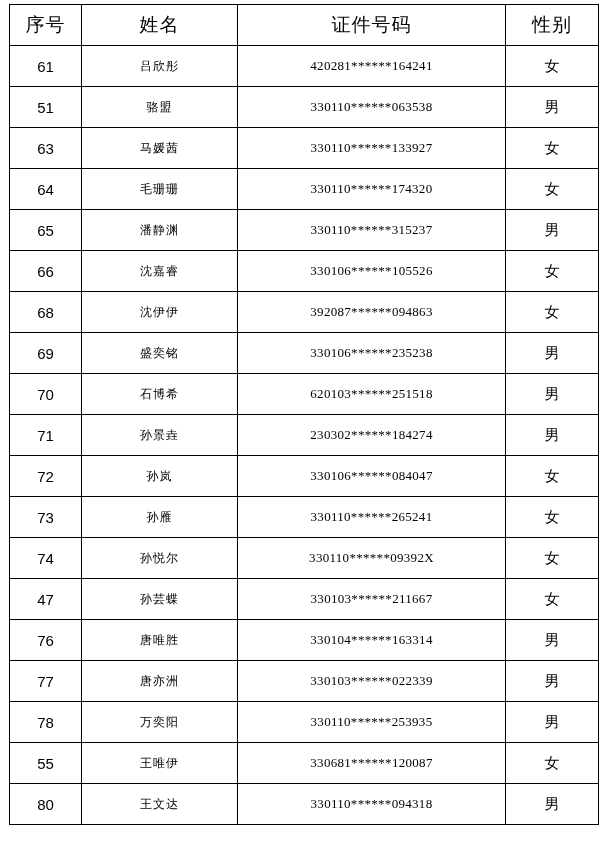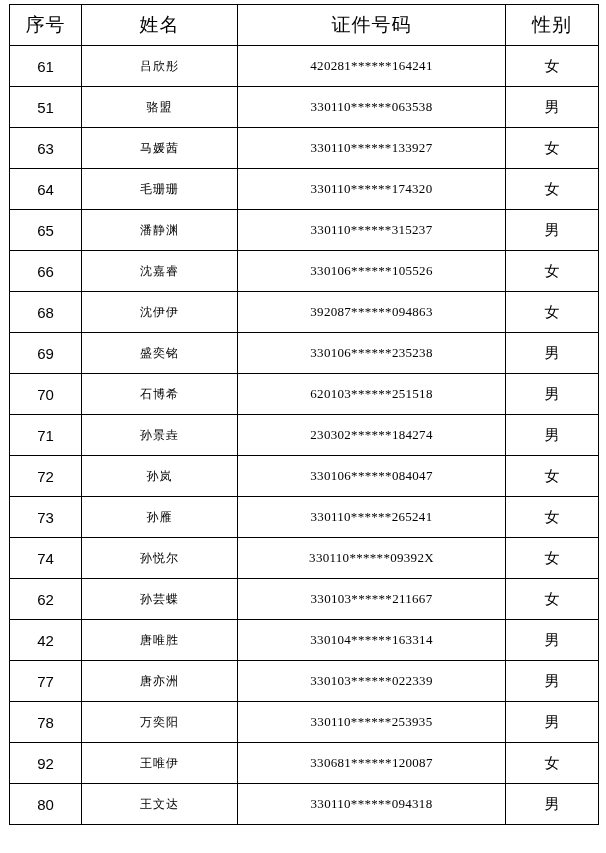--- a/index.html
+++ b/index.html
@@ -151,45 +151,45 @@
         <td class="id">330110******265241</td>
         <td class="sex">女</td>
       </tr>
       <tr>
         <td class="idx">74</td>
         <td class="name">孙悦尔</td>
         <td class="id">330110******09392X</td>
         <td class="sex">女</td>
       </tr>
       <tr>
-        <td class="idx">62</td>
+        <td class="idx">47</td>
         <td class="name">孙芸蝶</td>
         <td class="id">330103******211667</td>
         <td class="sex">女</td>
       </tr>
       <tr>
-        <td class="idx">42</td>
+        <td class="idx">76</td>
         <td class="name">唐唯胜</td>
         <td class="id">330104******163314</td>
         <td class="sex">男</td>
       </tr>
       <tr>
         <td class="idx">77</td>
         <td class="name">唐亦洲</td>
         <td class="id">330103******022339</td>
         <td class="sex">男</td>
       </tr>
       <tr>
         <td class="idx">78</td>
         <td class="name">万奕阳</td>
         <td class="id">330110******253935</td>
         <td class="sex">男</td>
       </tr>
       <tr>
-        <td class="idx">92</td>
+        <td class="idx">55</td>
         <td class="name">王唯伊</td>
         <td class="id">330681******120087</td>
         <td class="sex">女</td>
       </tr>
       <tr>
         <td class="idx">80</td>
         <td class="name">王文达</td>
         <td class="id">330110******094318</td>
         <td class="sex">男</td>
       </tr>

